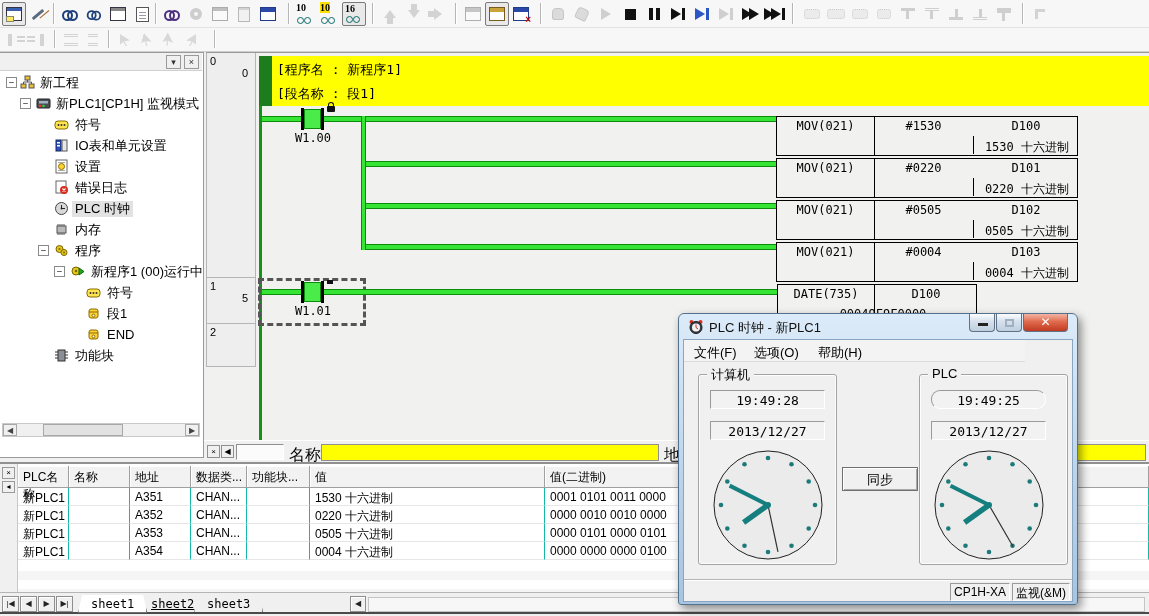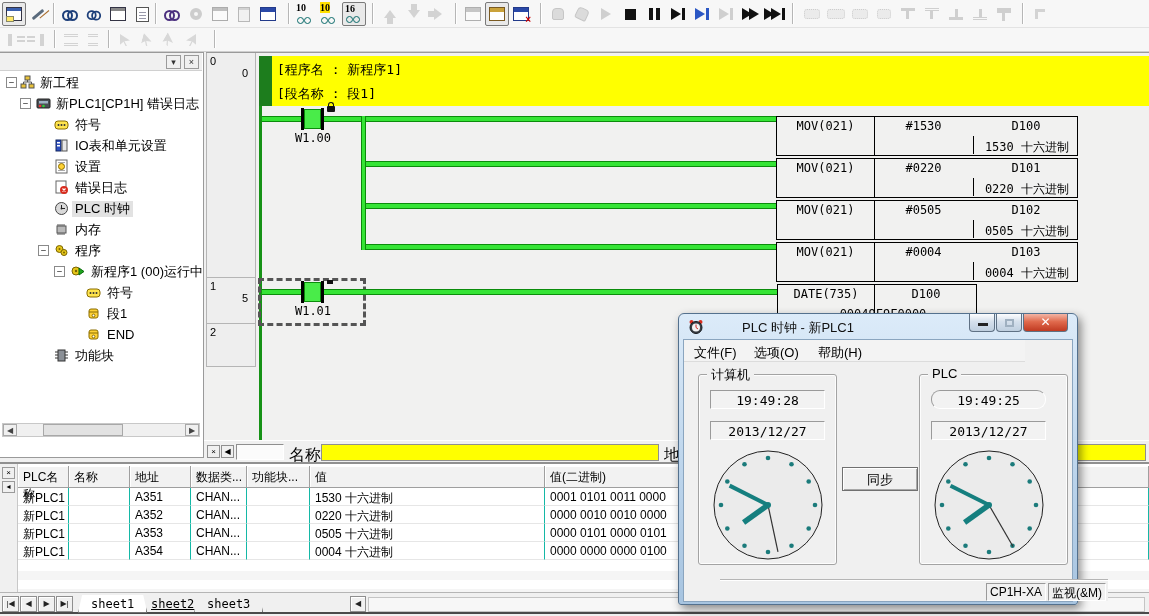--- a/index.html
+++ b/index.html
@@ -112,38 +112,38 @@
   .sheet-tab{position:absolute;top:2px;height:18px;padding:2px 12px 0 12px;font:12px "DejaVu Sans Mono",monospace;background:#f0f0f0;border:1px solid #707070;border-top:none;clip-path:polygon(6% 0,94% 0,100% 100%,0 100%);}
   .sheet-tab.active{background:#fff;z-index:2;}
   #sheet-scroll{position:absolute;left:368px;top:4px;width:777px;height:15px;background:#f7f7f7;border:1px solid #c4c4c4;}
   #screen-bottom-line{position:absolute;left:0;top:612px;width:1149px;height:2px;background:#4a4a4a;}
 
   
   #clock-dialog{position:absolute;left:678px;top:313px;width:400px;height:292px;z-index:10;
     background:linear-gradient(#dcebf9,#b9d2ea 60%,#a7c4e0);border:1px solid #54718e;border-radius:6px 6px 3px 3px;
     box-shadow:3px 4px 10px rgba(0,0,0,.45);}
   #dlg-titlebar{position:absolute;left:0;top:0;width:100%;height:25px;}
-  #dlg-title{position:absolute;left:30px;top:5px;font-size:13px;color:#111;margin-left:33px;}
+  #dlg-title{position:absolute;left:30px;top:5px;font-size:13px;color:#111;}
   #dlg-icon{position:absolute;left:9px;top:5px;width:16px;height:16px;}
   .cap-btn{position:absolute;top:0;height:18px;border:1px solid #5f7184;border-top:none;border-radius:0 0 4px 4px;
     background:linear-gradient(#fdfdfe,#d5e0ec 45%,#bfcfdf);text-align:center;}
   #btn-close{background:linear-gradient(#f2b5a5,#e06a4d 45%,#c03a22);color:#fff;font:bold 12px/16px "DejaVu Sans",sans-serif;}
   .cap-glyph-min{position:absolute;left:8px;bottom:5px;width:10px;height:3px;background:#222;}
   .cap-glyph-max{position:absolute;left:8px;top:5px;width:9px;height:8px;border:2px solid #9fb0c0;}
   #dlg-body{position:absolute;left:4px;top:25px;width:390px;height:263px;background:#f0f0f0;border:1px solid #8aa5bf;}
   #dlg-menubar{position:absolute;left:0;top:0;width:341px;height:22px;background:#f3f3f3;border-bottom:1px solid #dcdcdc;padding-left:36px;}
   .menu-item{position:absolute;top:3px;font-size:13px;padding:1px 6px;}
   .groupbox{position:absolute;border:1px solid #a3a3a3;border-radius:3px;box-shadow:inset 0 0 0 1px #fdfdfd;}
   .gb-label{position:absolute;top:-9px;left:8px;background:#f0f0f0;padding:0 4px;font-size:13px;}
   .fld{position:absolute;height:19px;background:#f2f2f2;border:1px solid #9a9a9a;border-right-color:#fff;border-bottom-color:#fff;
        text-align:center;font:13px "DejaVu Sans Mono",monospace;padding-top:2px;}
   .clock-svg{position:absolute;width:112px;height:112px;}
   #sync-btn{position:absolute;left:158px;top:127px;width:76px;height:24px;background:#f0f0f0;border:1px solid #707070;
     box-shadow:inset 1px 1px 0 #fff,inset -1px -1px 0 #a8a8a8;text-align:center;font-size:13px;padding-top:3px;}
-  #dlg-statusbar{position:absolute;left:0;top:240px;width:388px;height:21px;background:#f0f0f0;border-top:1px solid #fff;box-shadow:0 -1px 0 #b5b5b5;margin-left:36px;}
+  #dlg-statusbar{position:absolute;left:0;top:240px;width:388px;height:21px;background:#f0f0f0;border-top:1px solid #fff;box-shadow:0 -1px 0 #b5b5b5;}
   .status-cell{position:absolute;top:2px;height:18px;border:1px solid #9a9a9a;border-bottom-color:#fff;border-right-color:#fff;
     font-size:12px;text-align:center;padding-top:1px;}
 </style>
 </head>
 <body>
 
 <div id="screen">
 
   <div id="toolbar1">
     <div class="tb-group" style="left:2px;">
@@ -367,21 +367,21 @@
       <span class="tree-label" style="left:37px;">新工程</span>
     </div>
     <div class="tree-row" style="left:0;top:41px;">
       <span class="tree-exp" style="left:20px;">−</span>
       <svg class="tree-ico" style="left:36px;" viewBox="0 0 15 15">
           <rect x="1" y="3" width="13" height="9" rx="1" fill="#4a4f55" stroke="#222"></rect>
           <circle cx="4" cy="10" r="1.3" fill="#e33"></circle>
           <circle cx="7.5" cy="10" r="1.3" fill="#3c3"></circle>
           <rect x="3" y="5" width="9" height="2.5" fill="#9fb3c4"></rect>
         </svg>
-      <span class="tree-label" style="left:53px;">新PLC1[CP1H] 错误日志</span>
+      <span class="tree-label" style="left:53px;">新PLC1[CP1H] 监视模式</span>
     </div>
     <div class="tree-row" style="left:0;top:62px;">
       <svg class="tree-ico" style="left:54px;" viewBox="0 0 15 15">
           <rect x="1" y="4" width="13" height="8" rx="3" fill="#ffe44d" stroke="#8a6d00"></rect>
           <circle cx="4.5" cy="8" r="1" fill="#333"></circle>
           <circle cx="7.5" cy="8" r="1" fill="#333"></circle>
           <circle cx="10.5" cy="8" r="1" fill="#333"></circle>
         </svg>
       <span class="tree-label" style="left:72px;">符号</span>
     </div>

